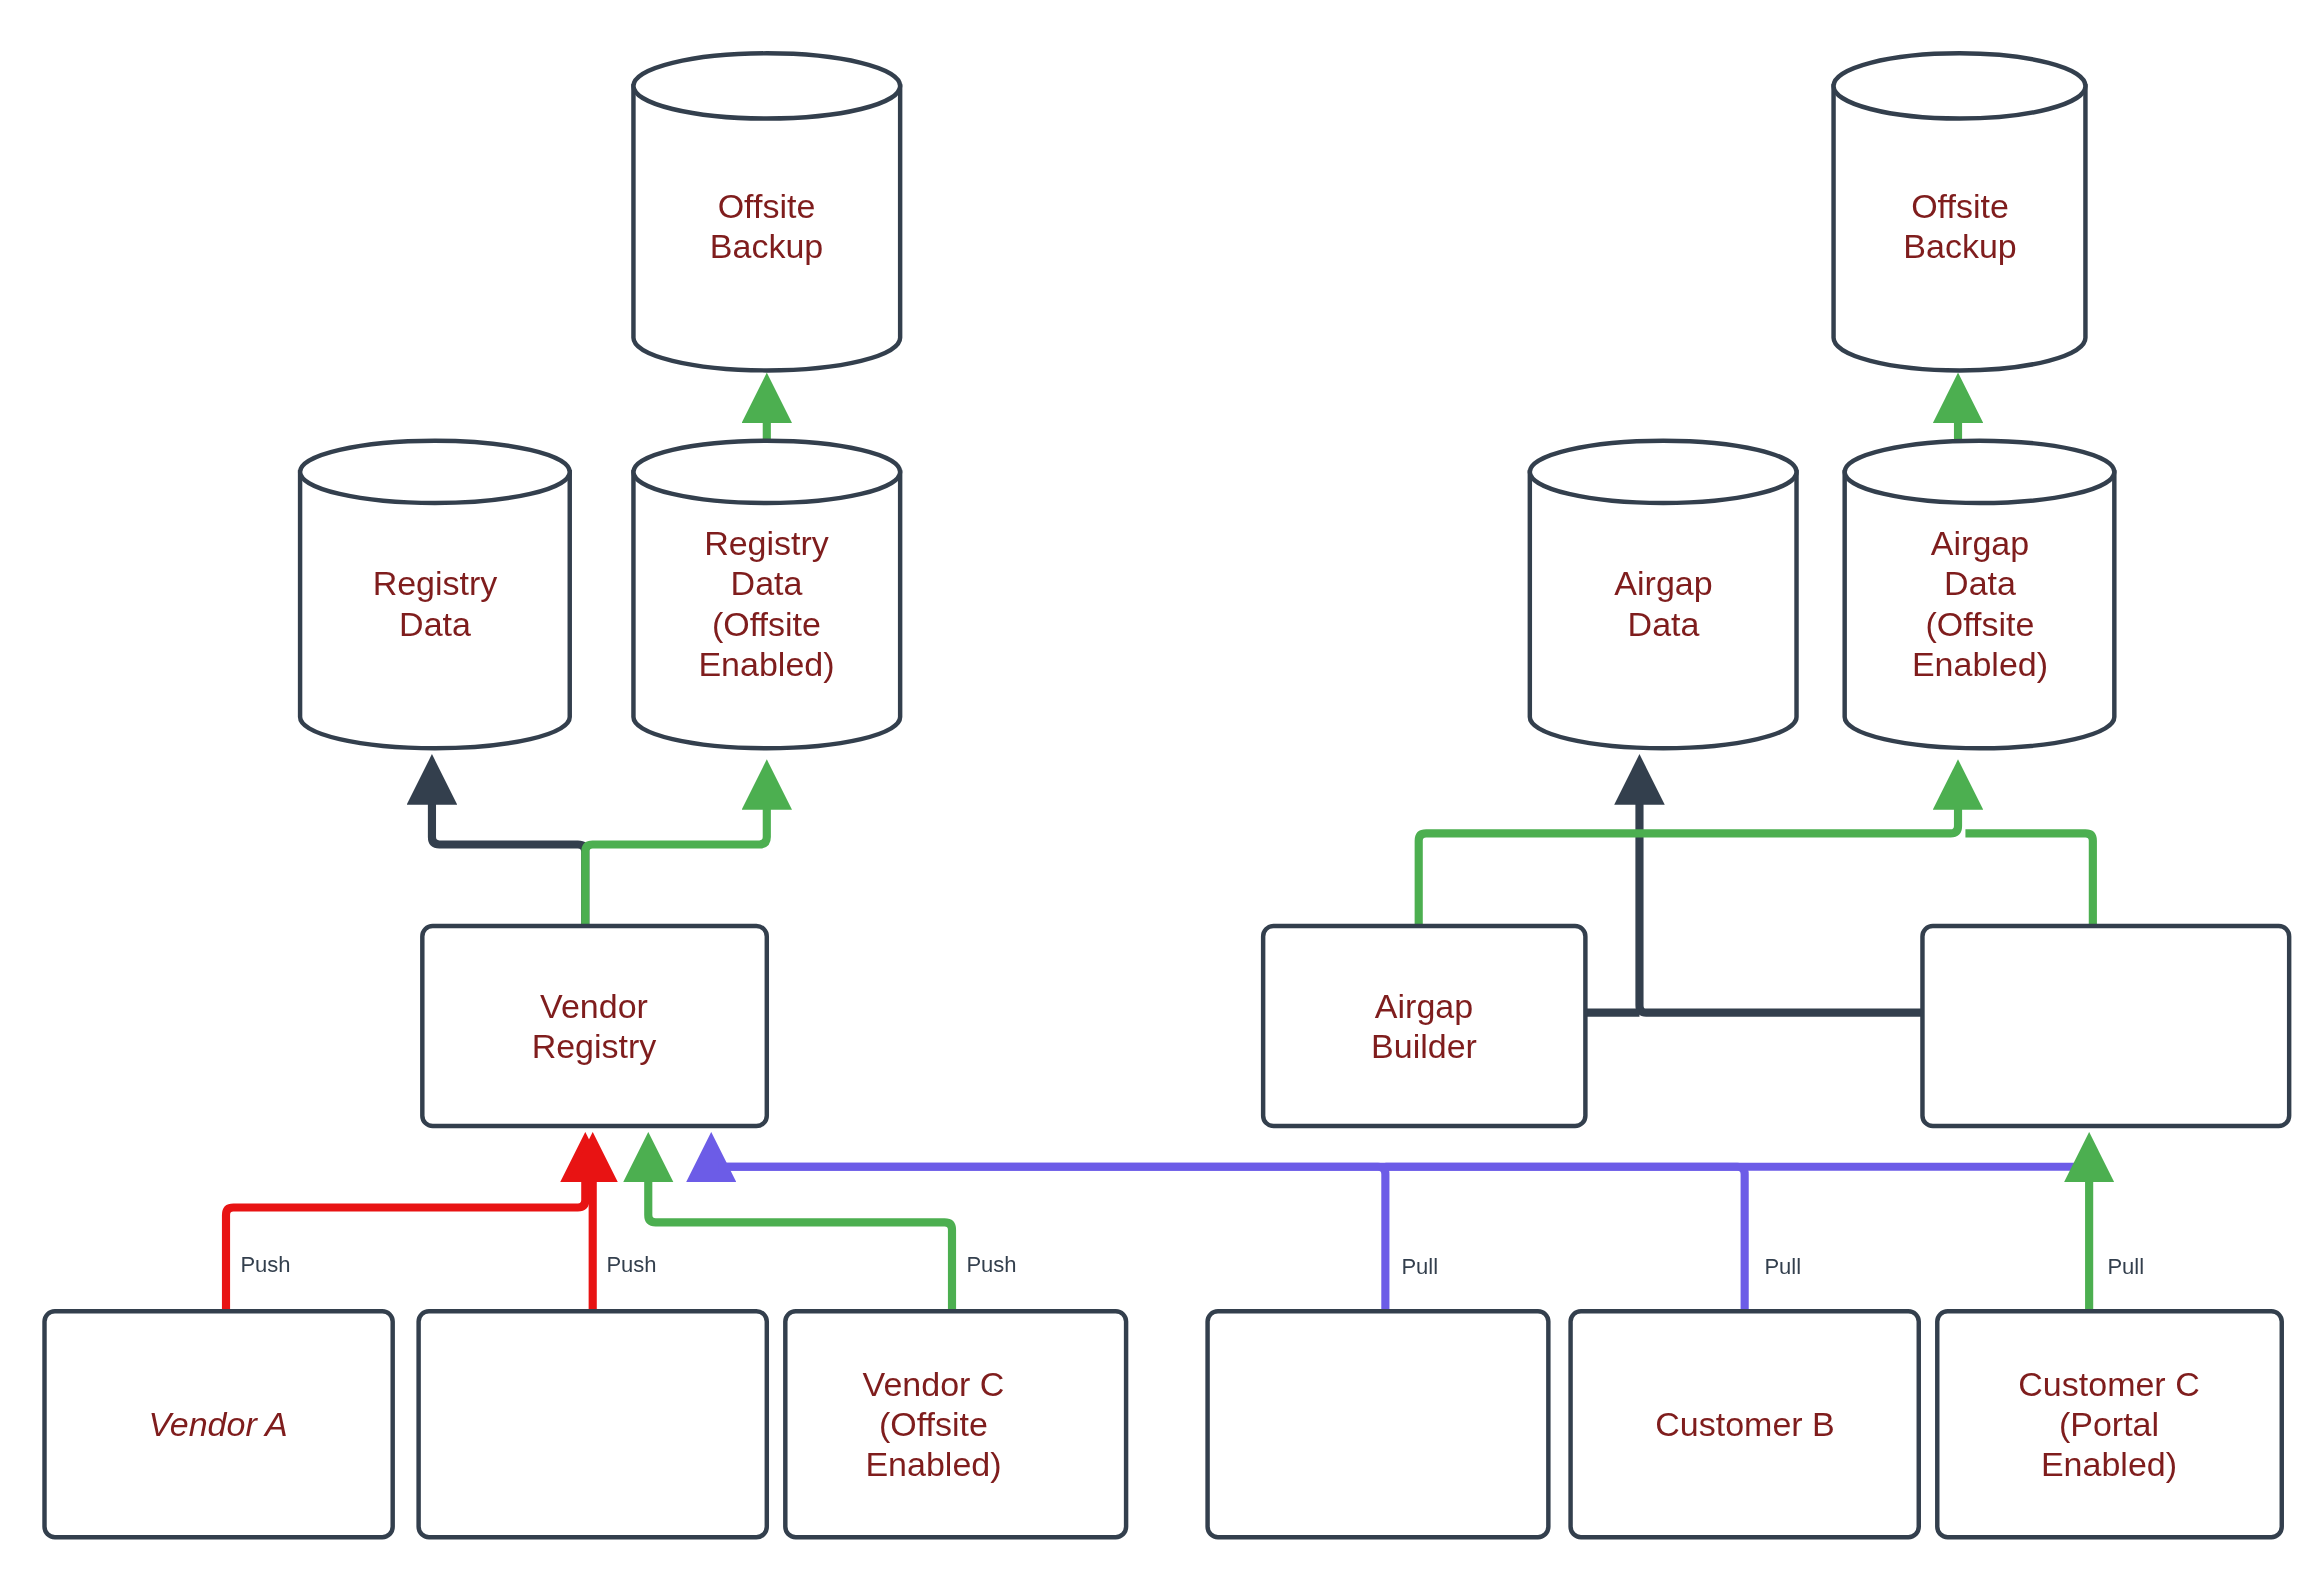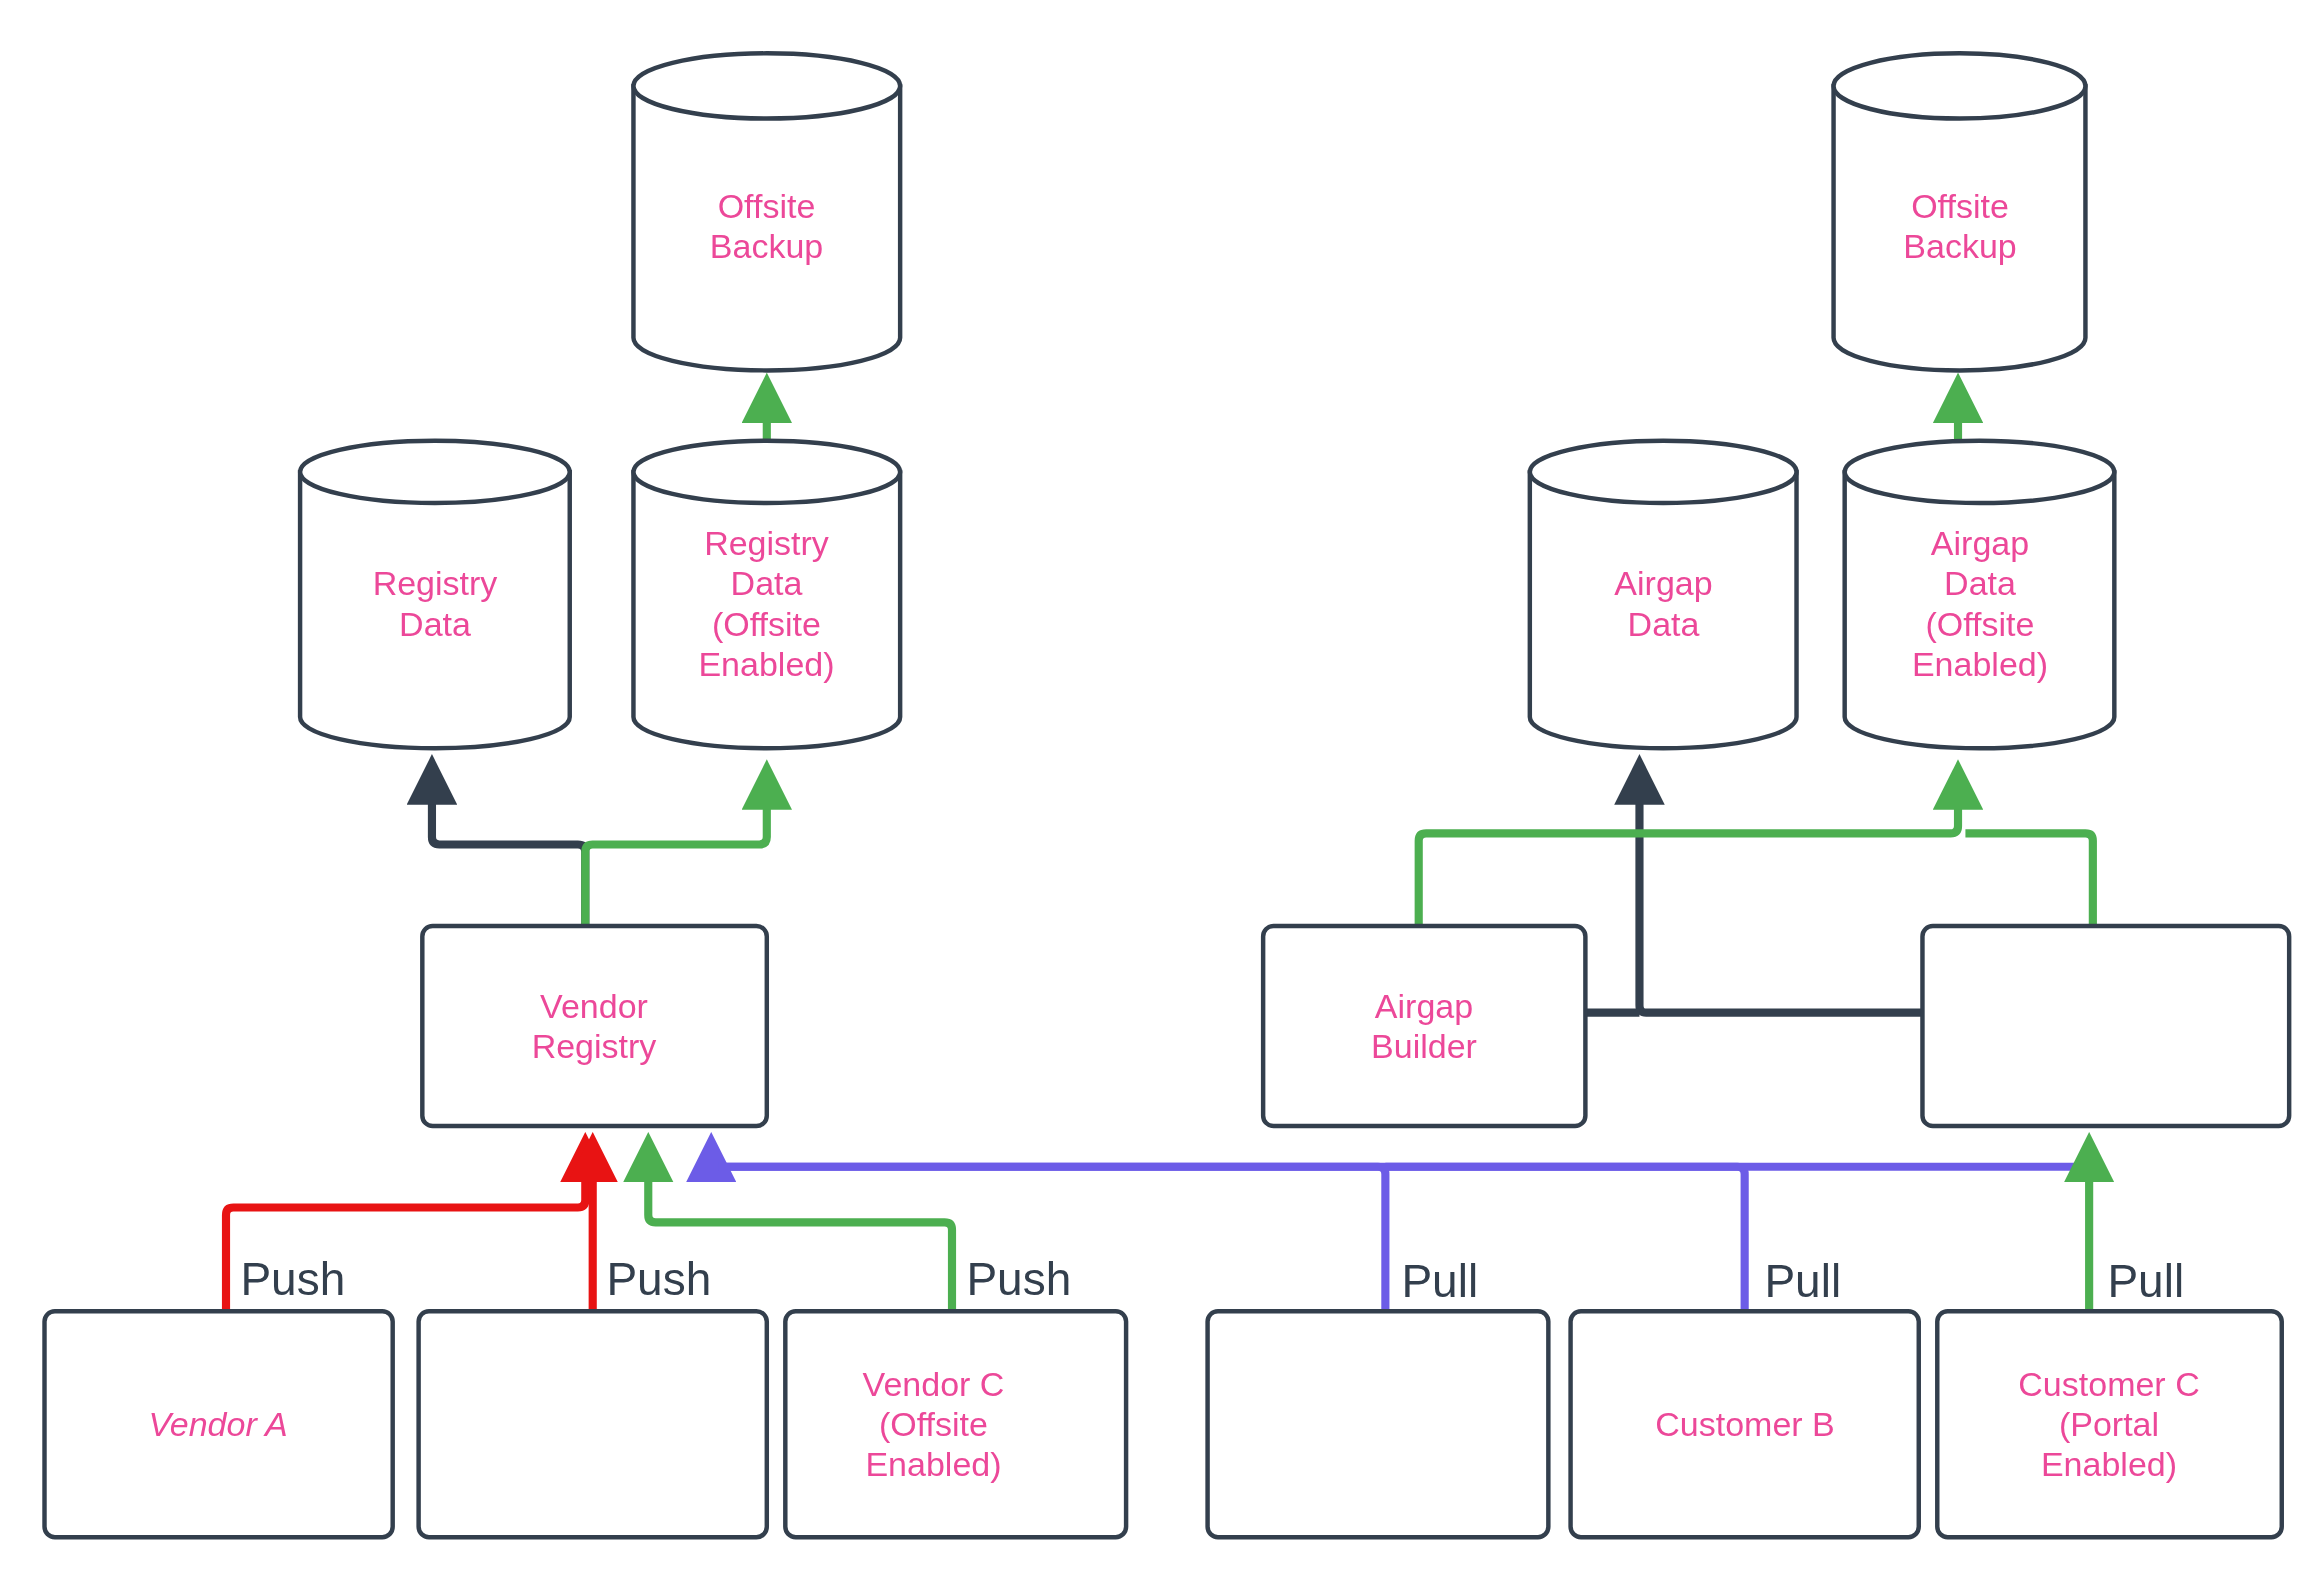--- a/index.html
+++ b/index.html
@@ -1,25 +1,25 @@
 <!DOCTYPE html>
 <html style="font-size:12px"><head>
 <meta charset="utf-8">
 <style>
   html,body{margin:0;padding:0;background:#ffffff;}
   body{width:2307px;height:1592px;font-family:"Liberation Sans",sans-serif;}
   #stage{position:relative;width:2307px;height:1592px;overflow:hidden;background:#fff;}
   svg#diagram{position:absolute;left:0;top:0;width:2307px;height:1592px;}
   .node-label{
     position:absolute;display:flex;align-items:center;justify-content:center;
-    text-align:center;color:#ec4899;font-size:34px;line-height:1.18;
+    text-align:center;color:#7f1d1d;font-size:34px;line-height:1.18;
     font-family:"Liberation Sans",sans-serif;white-space:pre-line;pointer-events:none;
   }
   .edge-label{
-    position:absolute;color:#333f4d;font-size:46px;
+    position:absolute;color:#333f4d;font-size:22px;
     font-family:"Liberation Sans",sans-serif;white-space:nowrap;
     background:#ffffff;padding:0 4.4px;
   }
 </style>
 </head>
 <body>
 
 <div id="stage">
 
   <svg id="diagram" viewBox="0 0 3114 2149" xmlns="http://www.w3.org/2000/svg">

